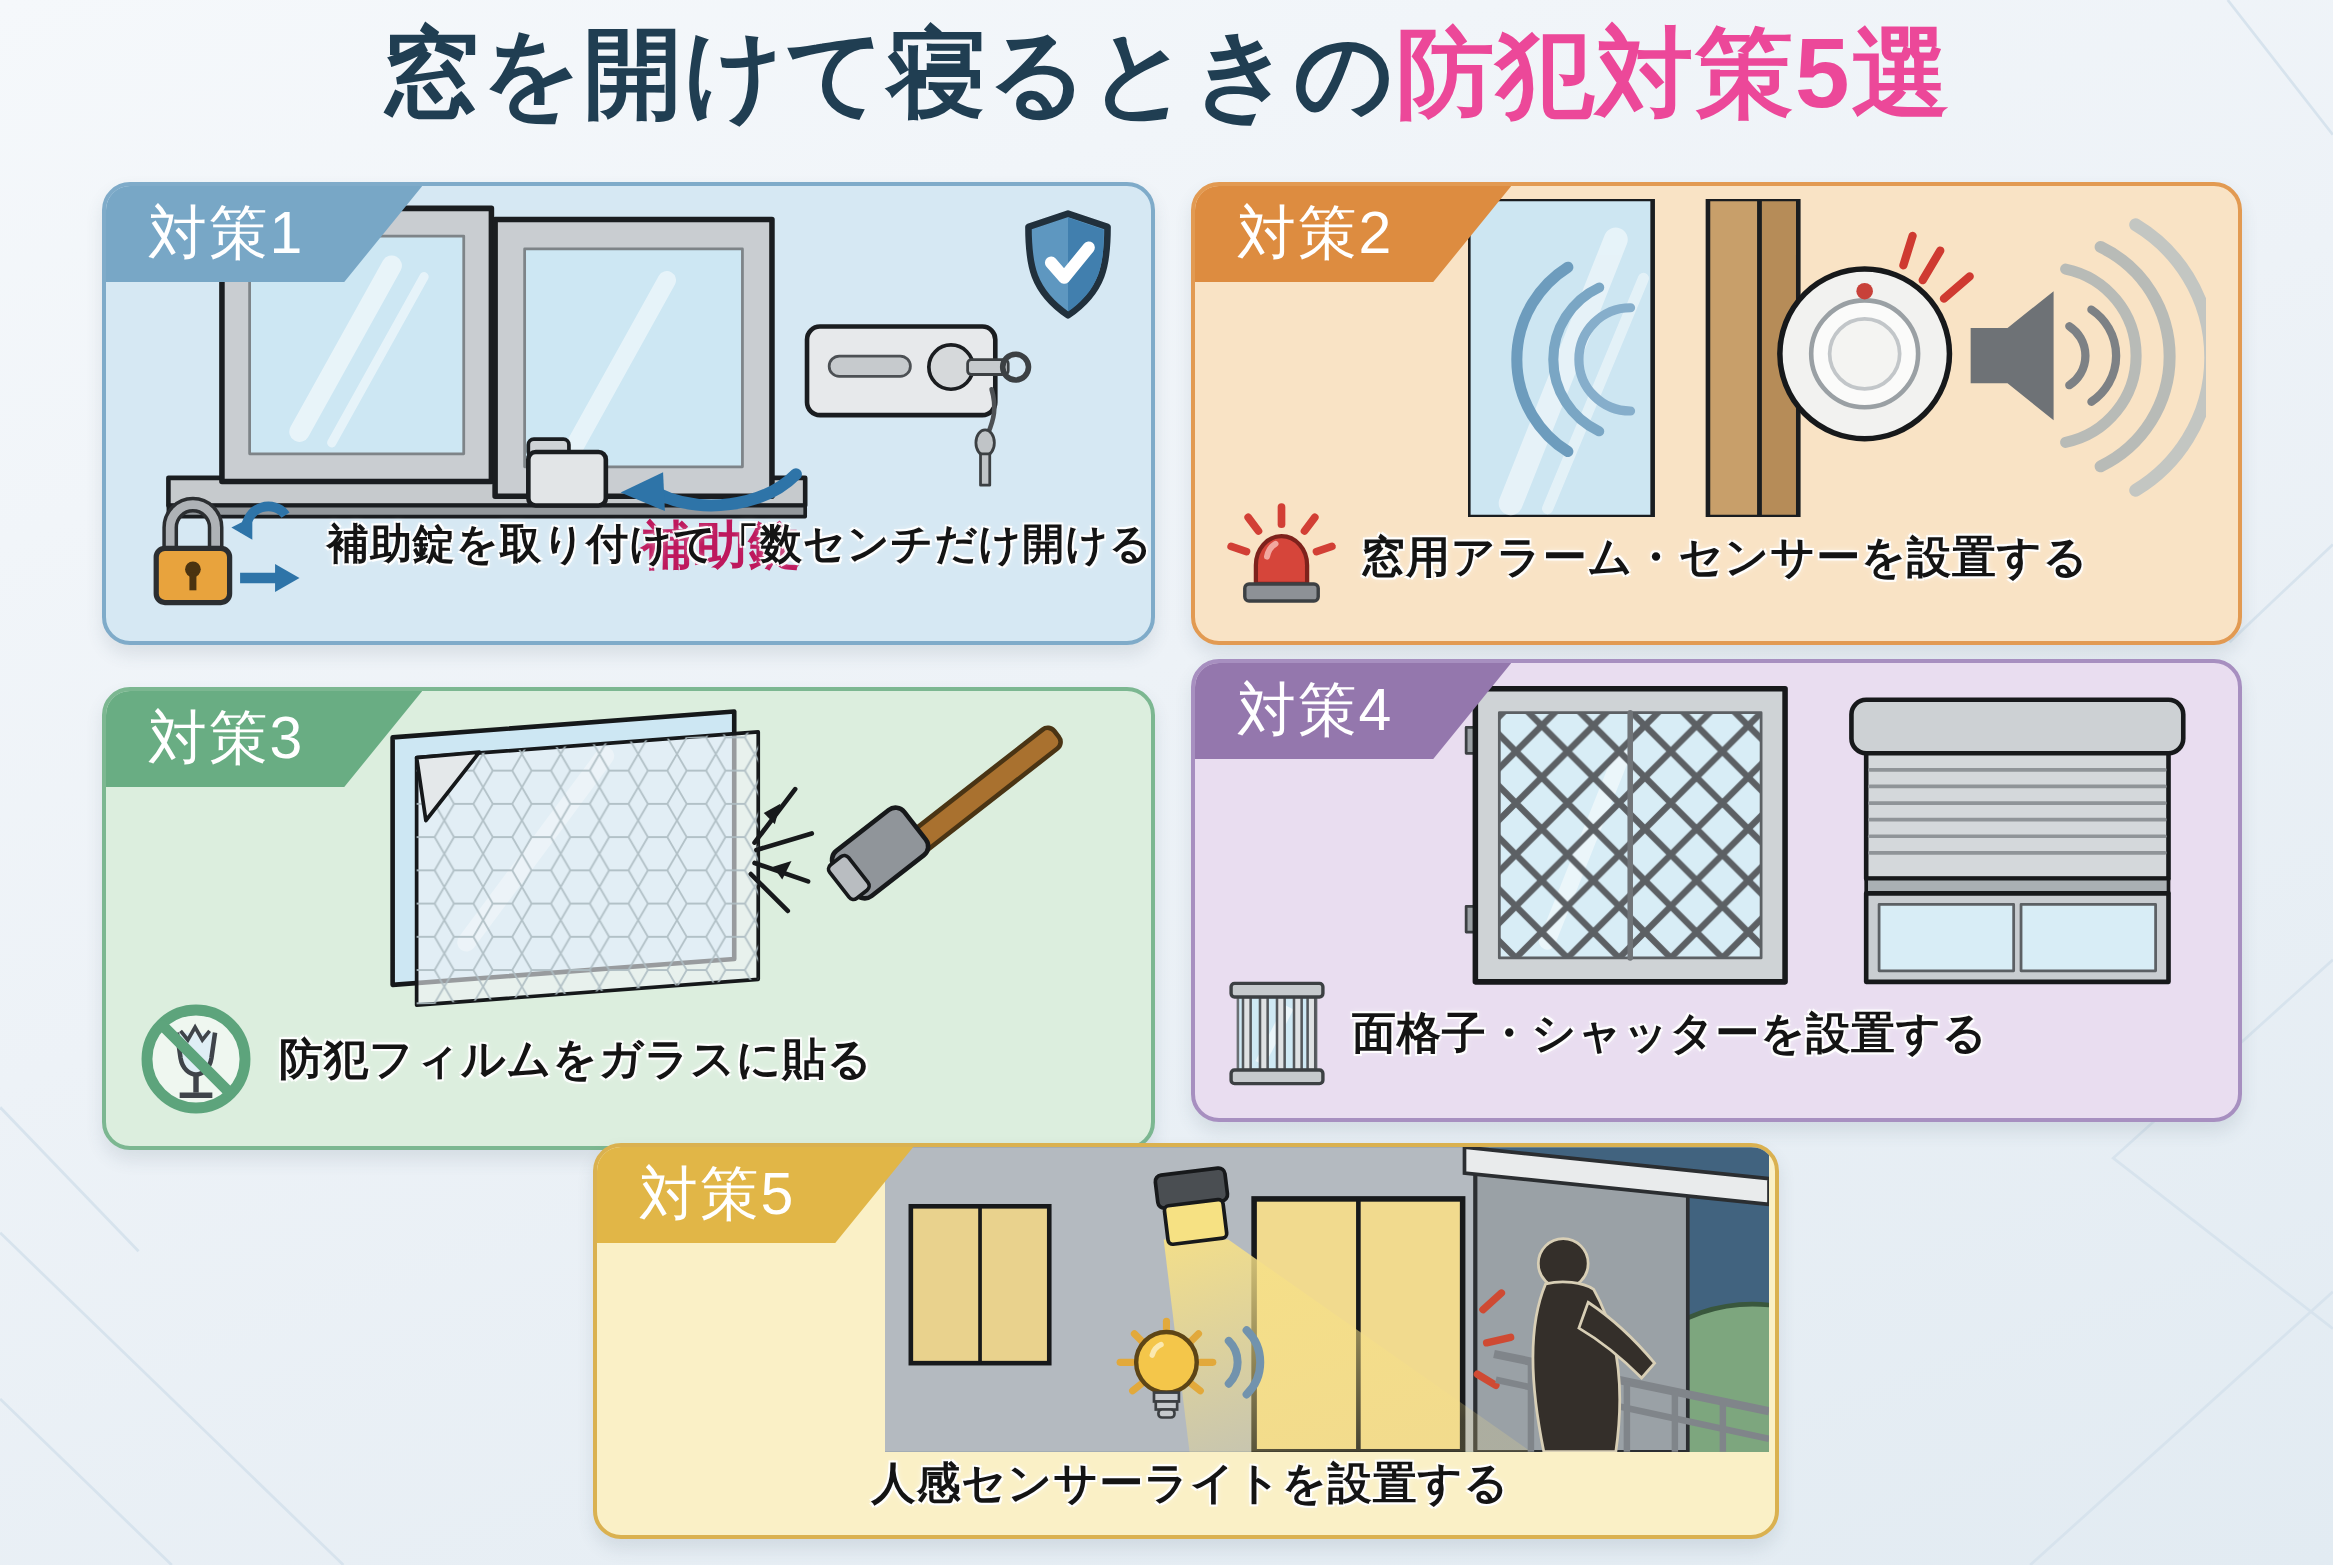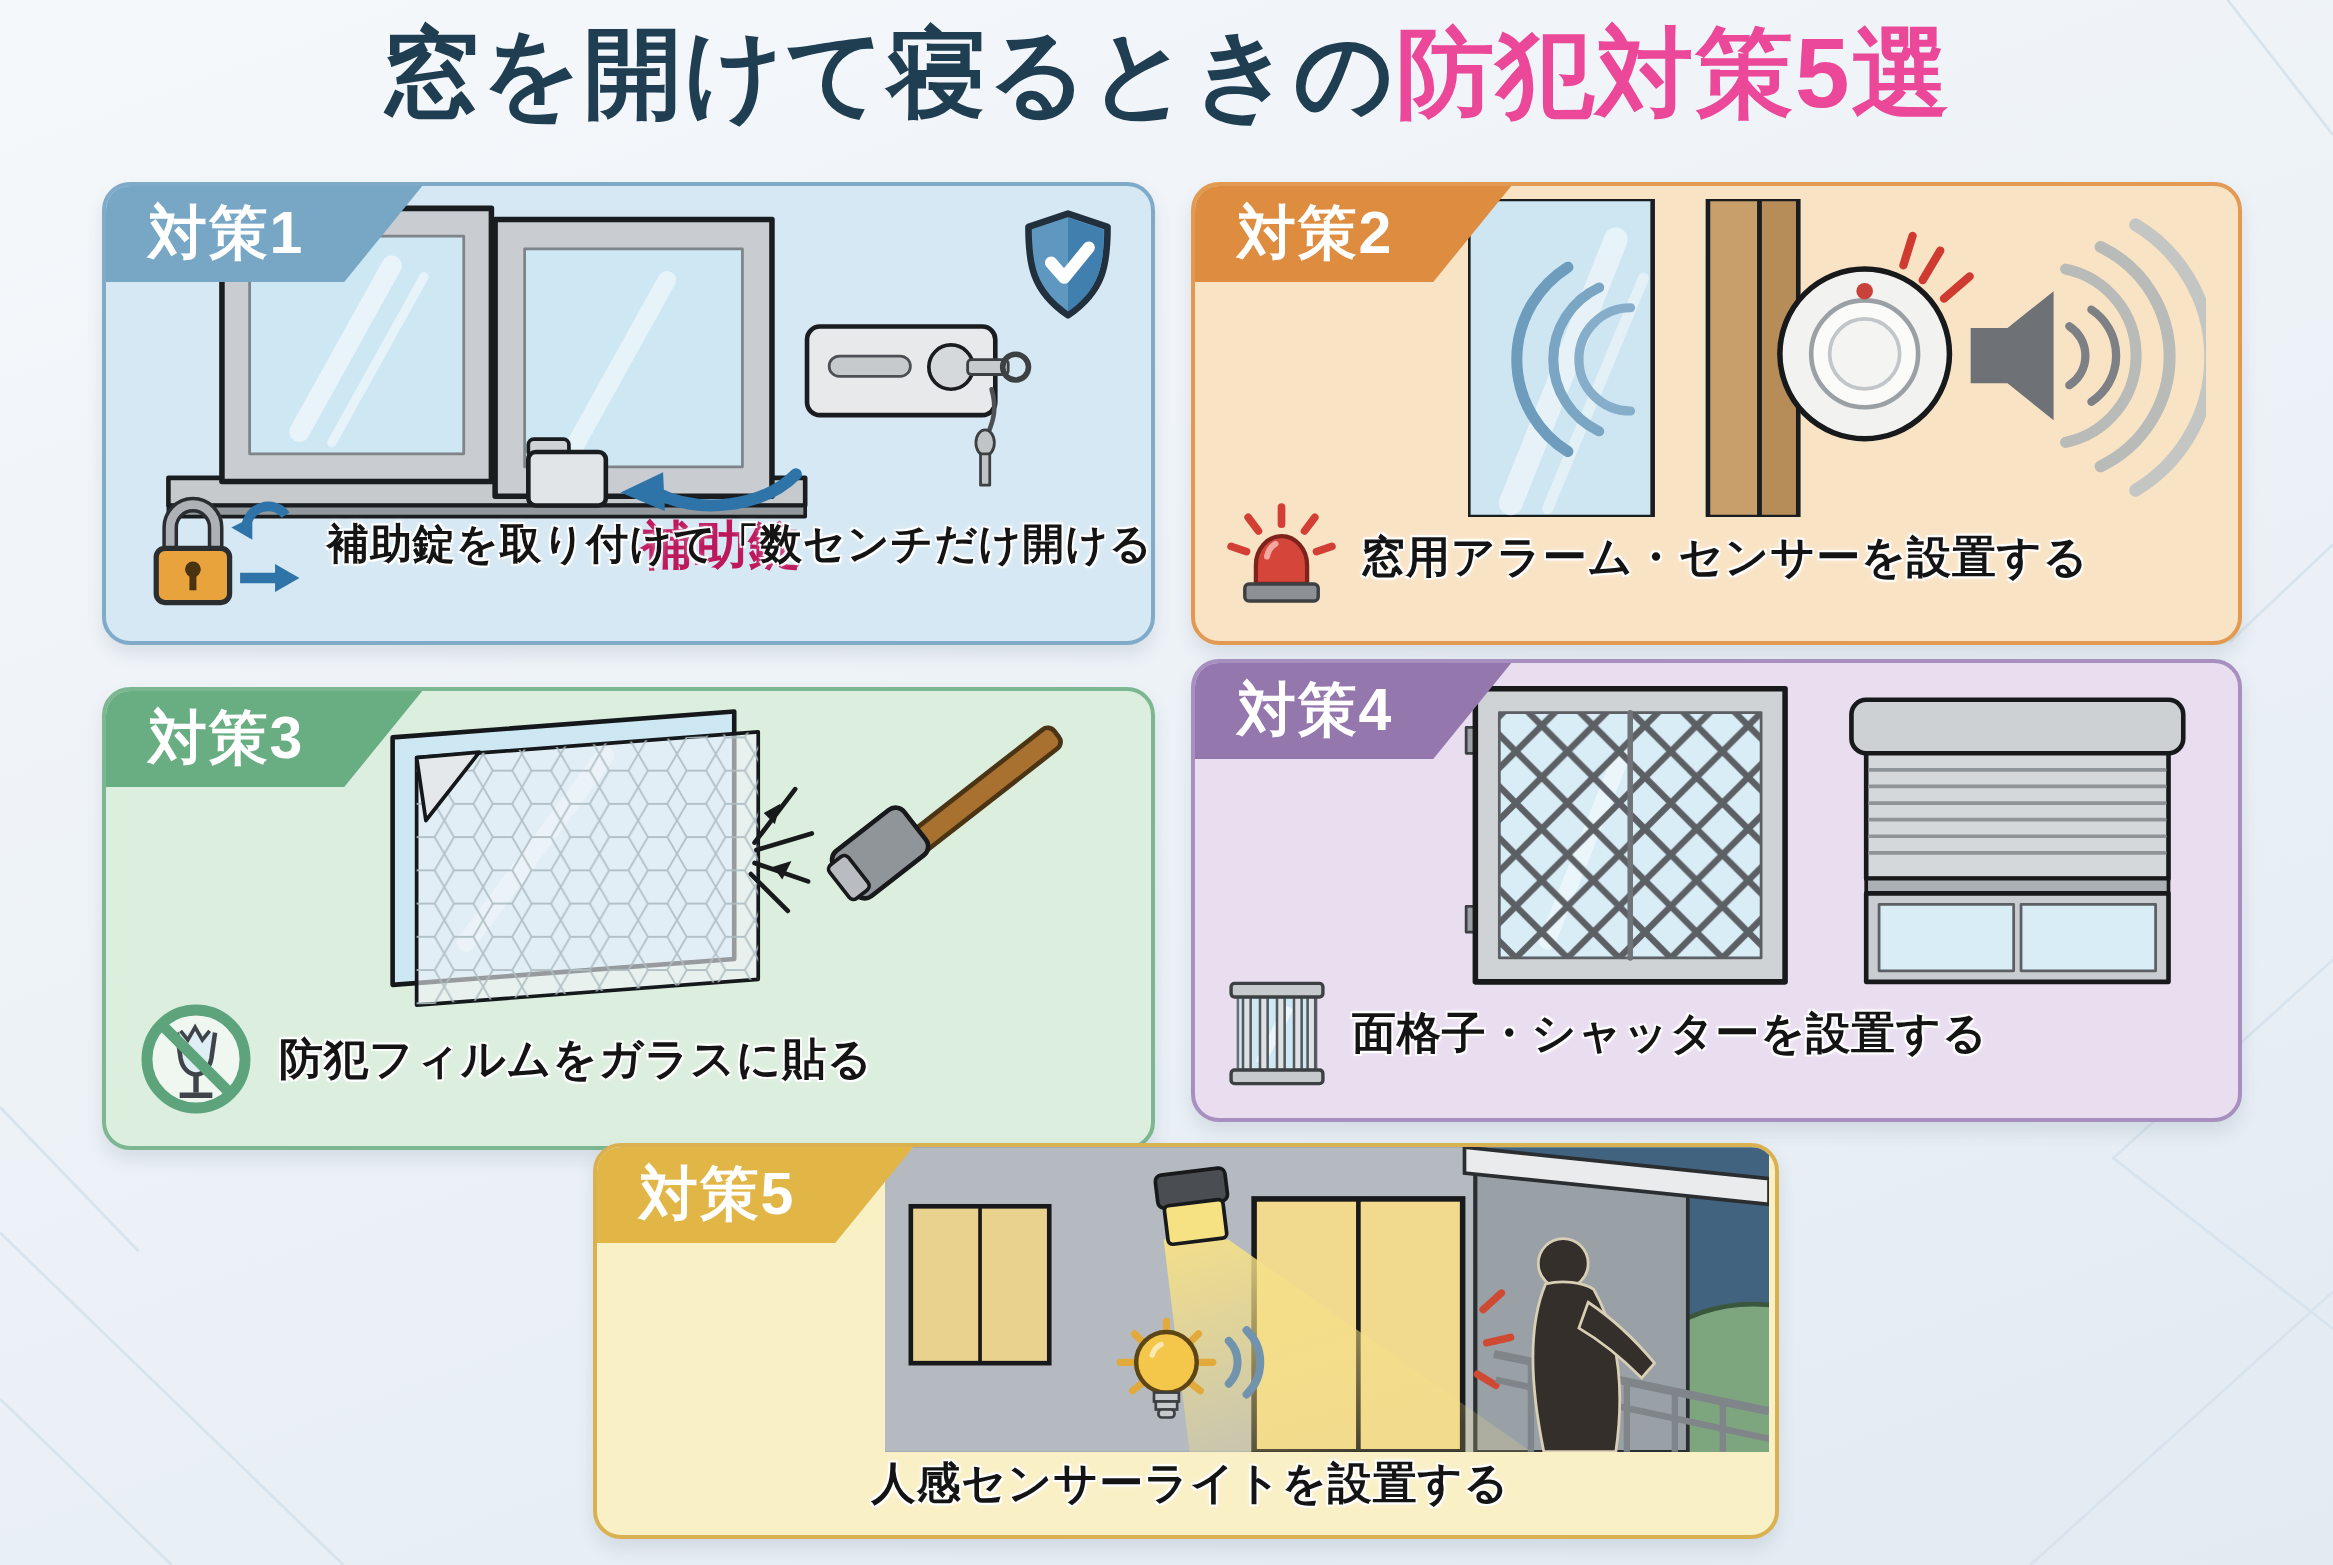--- a/index.html
+++ b/index.html
@@ -23,21 +23,21 @@
     box-shadow:0 9.2px 16.6px rgba(60,80,100,0.12);
   }
   #p1{left:102px;top:182px;width:1045px;height:455px;}
   #p2{left:1191px;top:182px;width:1043px;height:455px;}
   #p3{left:102px;top:687px;width:1045px;height:455px;}
   #p4{left:1191px;top:659px;width:1043px;height:455px;}
   #p5{left:581px;top:1143px;width:1178px;height:388px;margin-left:12px;}
   .badge{
     position:absolute;left:0;top:0;height:96px;z-index:4;
     display:flex;align-items:center;padding:0 118px 0 42px;
-    background:var(--badge);color:#ffffff;font-size:59px;font-weight:700;
+    background:var(--badge);color:#ffffff;font-size:59px;font-weight:400;
     clip-path:polygon(0 0,100% 0,calc(100% - 78px) 100%,0 100%);
     letter-spacing:1.8px;
   }
   .art{position:absolute;z-index:1;}
   #p1 .art{left:55px;top:14.8px;width:886px;height:323px;}
   #p1 .shield{position:absolute;right:35px;top:22px;width:96px;height:113px;z-index:2;}
   #p1 .annotation{
     position:absolute;left:535px;top:325px;z-index:2;
     font-size:52px;font-weight:700;color:#be185d;letter-spacing:1.8px;
   }

